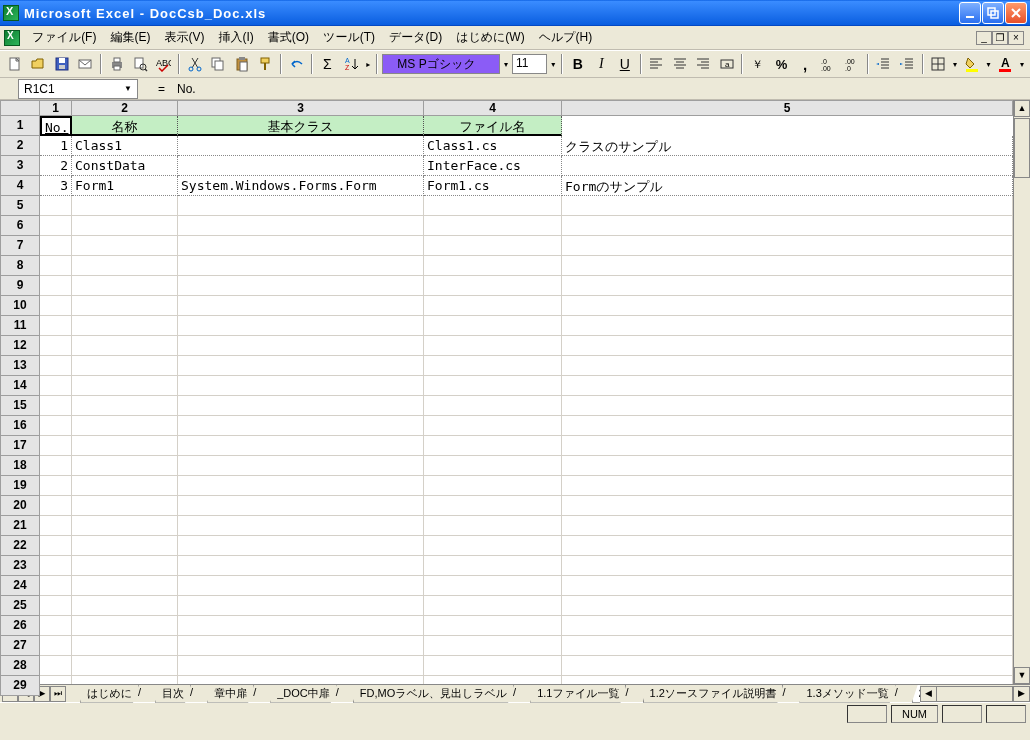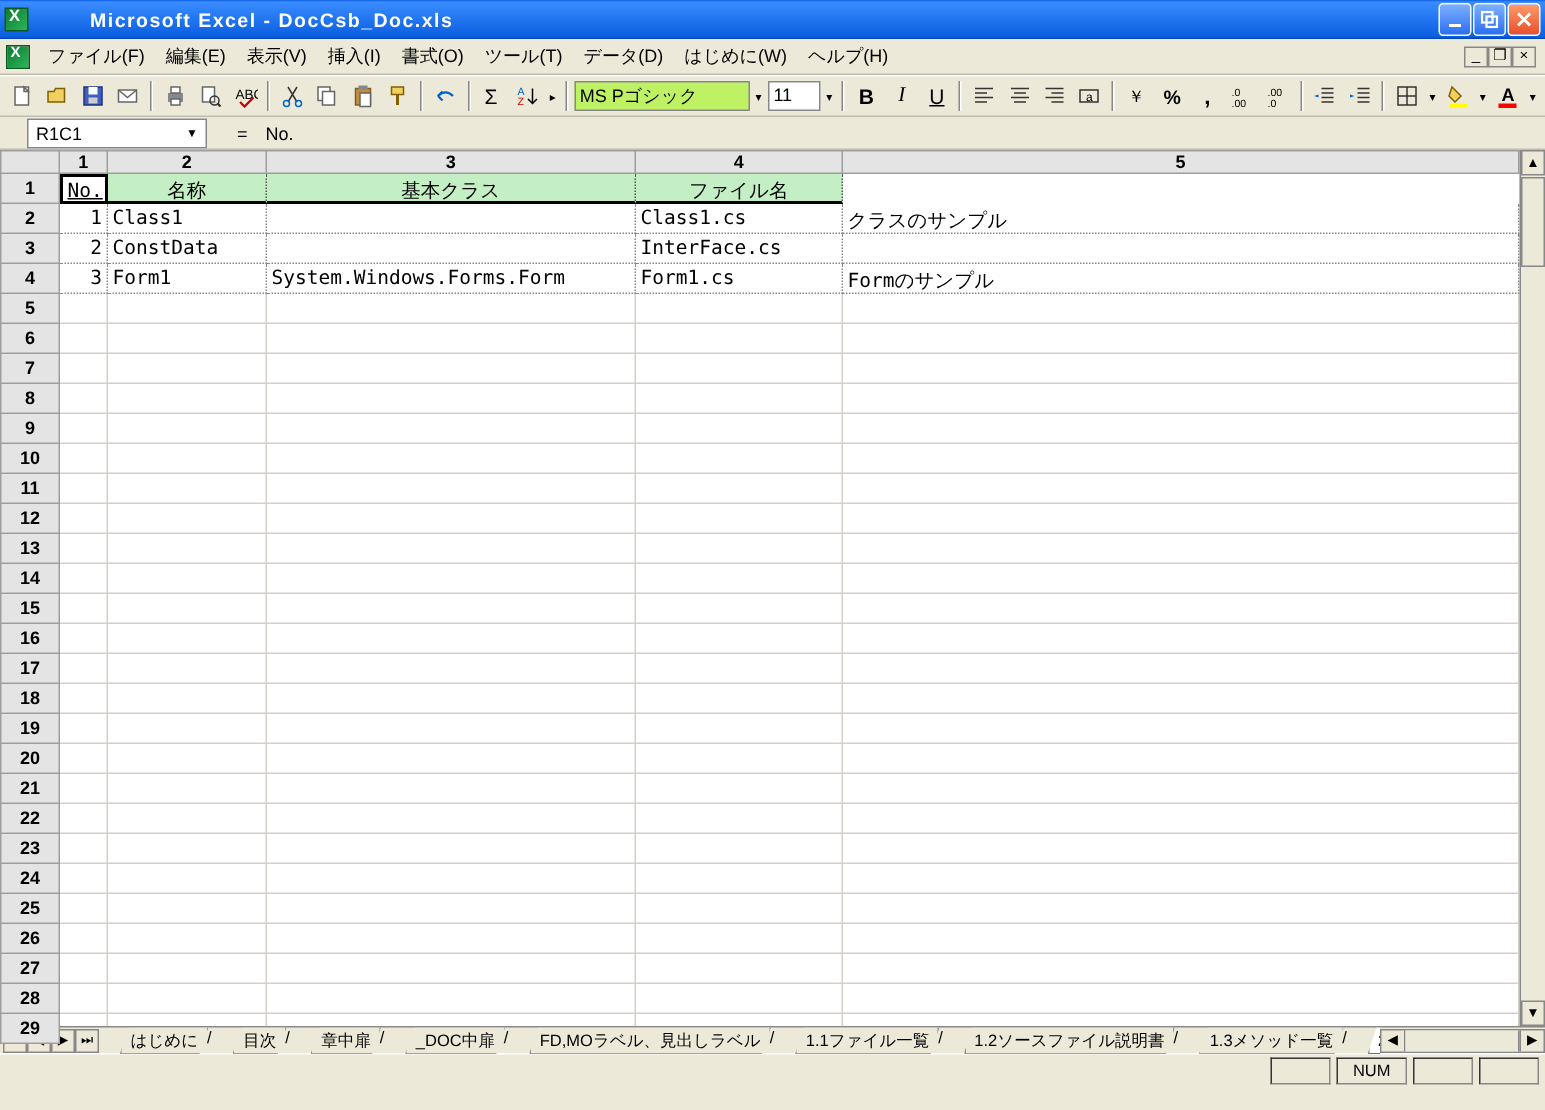--- a/index.html
+++ b/index.html
@@ -1,19 +1,19 @@
 <!DOCTYPE html>
 <html><head>
 <meta charset="utf-8">
 <style>
 * { box-sizing: border-box; margin: 0; padding: 0; }
 body { font-family: "MS UI Gothic", "MS Gothic", Arial, sans-serif; font-size: 12px; background: #ece9d8; overflow: hidden; width: 1030px; height: 740px; }
 
 
-.titlebar { height: 26px; background: linear-gradient(to bottom, #0a5ee0, #3a8cff 5%, #0a5ee0 95%, #003bb0); display: flex; align-items: center; padding: 0 3px; color: #fff; font-weight: bold; font-size: 13px; gap: 36px; }
+.titlebar { height: 26px; background: linear-gradient(to bottom, #0a5ee0, #3a8cff 5%, #0a5ee0 95%, #003bb0); display: flex; align-items: center; padding: 0 3px; color: #fff; font-weight: bold; font-size: 13px; }
 .titlebar-icon { width: 16px; height: 16px; margin-right: 5px; display:inline-block; background: linear-gradient(135deg,#0c7c30 0%,#2db55a 100%); border:1px solid #065a20; position:relative;}
 .titlebar-icon::after{content:"X";color:#fff;position:absolute;left:2px;top:-1px;font-size:11px;font-weight:bold;}
 .titlebar-title { flex: 1; letter-spacing: 1px; }
 .winbtns { display: flex; gap: 1px; }
 .winbtn { width: 22px; height: 22px; border: 1px solid #fff; border-radius: 3px; display: flex; align-items: center; justify-content: center; font-weight: bold; font-size: 14px; cursor: pointer; }
 .winbtn.min, .winbtn.max { background: linear-gradient(to bottom,#7eb0ff,#2a6ff0); color:#fff; }
 .winbtn.close { background: linear-gradient(to bottom,#ff9a6a,#e8502a); color:#fff; }
 .winbtn svg { width: 12px; height: 12px; }
 
 
@@ -22,21 +22,21 @@
 .menubar .app-icon::after{content:"X";color:#fff;position:absolute;left:2px;top:-1px;font-size:10px;font-weight:bold;}
 .menuitem { padding: 3px 6px; cursor: pointer; }
 .mdi-btns{margin-left:auto;display:flex;gap:0;margin-right:2px;}
 .mdi-btn{width:16px;height:14px;border:1px solid #888;background:#ece9d8;font-size:10px;line-height:12px;text-align:center;cursor:pointer;}
 
 
 .toolbar { height: 28px; background: #ece9d8; display: flex; align-items: center; padding: 2px 4px; gap: 2px; border-top: 1px solid #fff; border-bottom: 1px solid #c0bcb0;}
 .tbtn { width: 22px; height: 22px; border: 1px solid transparent; display: flex; align-items: center; justify-content: center; cursor: pointer; }
 .tsep { width: 2px; height: 20px; border-left: 1px solid #888; border-right: 1px solid #fff; margin: 0 2px; }
 .tbtn svg { width: 16px; height: 16px; }
-.fontsel{height:20px;width:120px;font-size:12px;background:#bef264;border:1px solid #888;padding:1px 3px;}
+.fontsel{height:20px;width:120px;font-size:12px;background:#8b5cf6;border:1px solid #888;padding:1px 14px;}
 .sizesel{height:20px;width:36px;font-size:12px;background:#fff;border:1px solid #888;padding:1px 3px;}
 .dropdown-arrow{font-size:8px;padding:0 2px;cursor:pointer;}
 
 
 .formula-row { height: 22px; background: #ece9d8; display:flex; align-items:center; border-bottom:1px solid #c0bcb0;}
 .namebox{width:120px;height:20px;background:#fff;border:1px solid #888;margin-left:18px;padding:2px 5px;display:flex;align-items:center;justify-content:space-between;}
 .namebox-arrow{font-size:8px;}
 .fx-area{display:flex;align-items:center;gap:8px;margin-left:20px;}
 .formula-input{flex:1;padding:2px 4px;}
 

